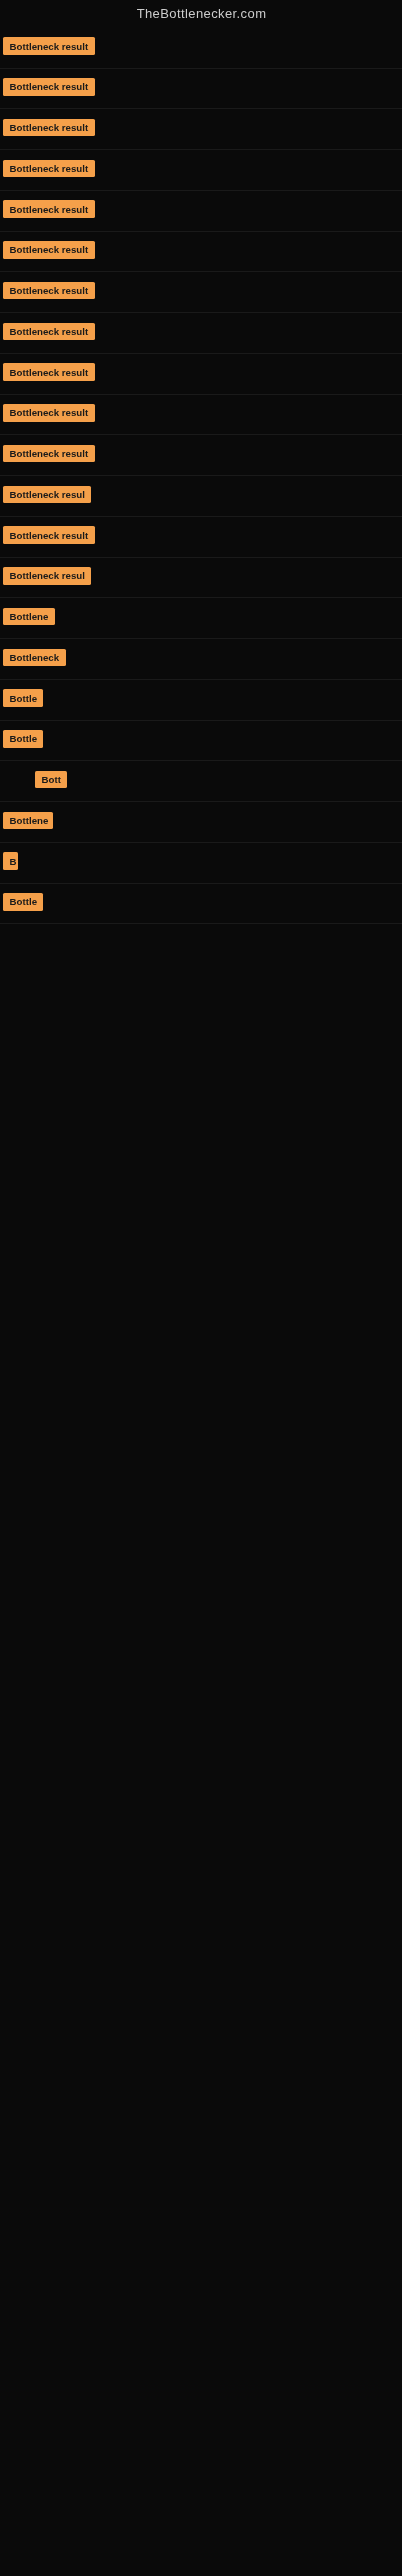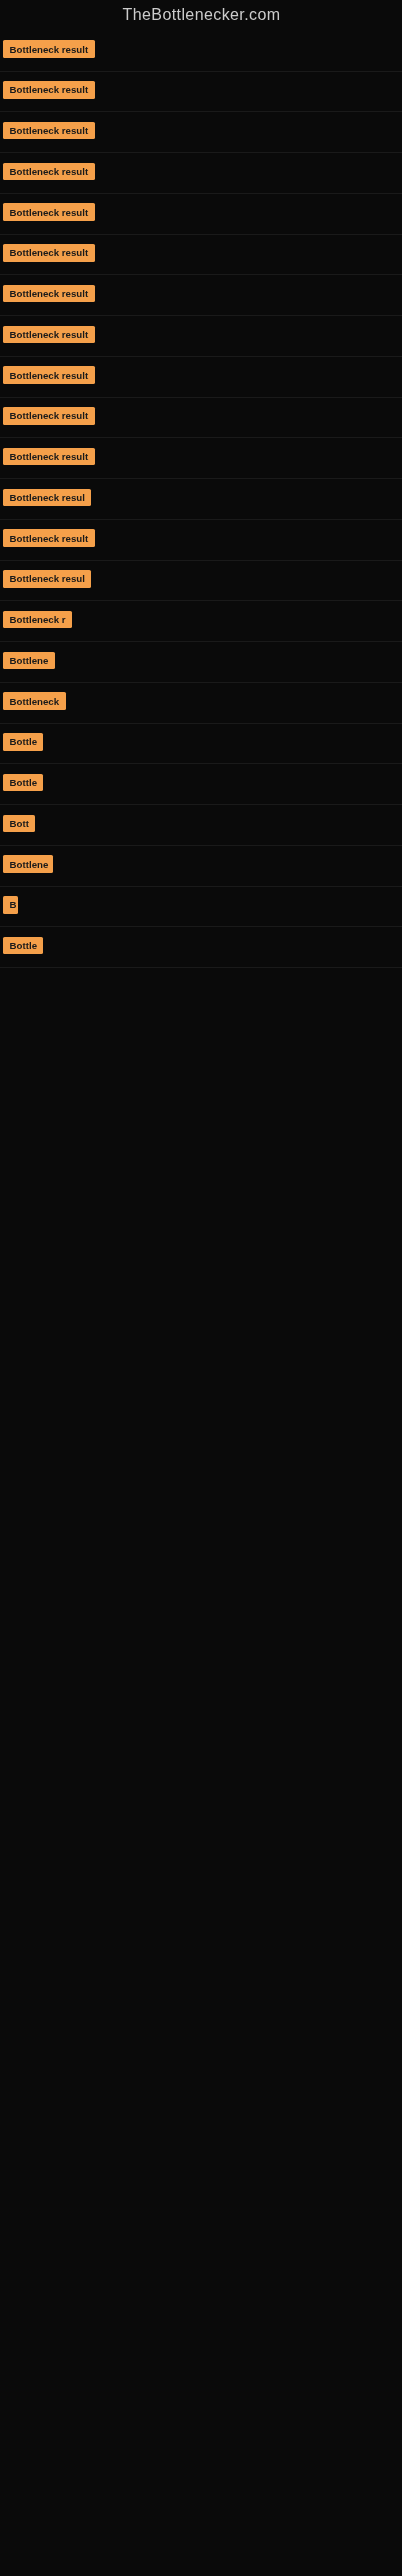--- a/index.html
+++ b/index.html
@@ -12,21 +12,21 @@
       width: 403px;
       min-height: 2576px;
       background-color: #0a0a0a;
       font-family: Arial, sans-serif;
       position: relative;
     }
 
     .site-title {
       text-align: center;
       color: #cccccc;
-      font-size: 16px;
+      font-size: 13px;
       padding: 6.4px 0;
       letter-spacing: 0.4px;
     }
 
     .bottleneck-badge {
       background-color: #f5a04a;
       color: #1a1a1a;
       font-size: 9.7px;
       font-weight: bold;
       padding: 3.2px 6.4px;
@@ -56,23 +56,22 @@
     <div class="result-row" style="padding-top: 9.7px; padding-bottom: 9.7px;"><span class="bottleneck-badge" style="max-width: 129px;">Bottleneck result</span></div>
     <div class="result-row" style="padding-top: 9.7px; padding-bottom: 9.7px;"><span class="bottleneck-badge" style="max-width: 127px;">Bottleneck result</span></div>
     <div class="result-row" style="padding-top: 9.7px; padding-bottom: 9.7px;"><span class="bottleneck-badge" style="max-width: 126px;">Bottleneck result</span></div>
     <div class="result-row" style="padding-top: 9.7px; padding-bottom: 9.7px;"><span class="bottleneck-badge" style="max-width: 129px;">Bottleneck result</span></div>
     <div class="result-row" style="padding-top: 9.7px; padding-bottom: 9.7px;"><span class="bottleneck-badge" style="max-width: 125px;">Bottleneck result</span></div>
     <div class="result-row" style="padding-top: 9.7px; padding-bottom: 9.7px;"><span class="bottleneck-badge" style="max-width: 126px;">Bottleneck result</span></div>
     <div class="result-row" style="padding-top: 9.7px; padding-bottom: 9.7px;"><span class="bottleneck-badge" style="max-width: 125px;">Bottleneck result</span></div>
     <div class="result-row" style="padding-top: 9.7px; padding-bottom: 9.7px;"><span class="bottleneck-badge" style="max-width: 121px;">Bottleneck resul</span></div>
     <div class="result-row" style="padding-top: 9.7px; padding-bottom: 9.7px;"><span class="bottleneck-badge" style="max-width: 119px;">Bottleneck result</span></div>
     <div class="result-row" style="padding-top: 9.7px; padding-bottom: 9.7px;"><span class="bottleneck-badge" style="max-width: 117px;">Bottleneck resul</span></div>
-    <div class="result-row" style="padding-top: 9.7px; padding-bottom: 9.7px;"><span class="bottleneck-badge" style="max-width: 81px;">Bottleneck r</span></div>
     <div class="result-row" style="padding-top: 9.7px; padding-bottom: 9.7px;"><span class="bottleneck-badge" style="max-width: 64px;">Bottlene</span></div>
     <div class="result-row" style="padding-top: 9.7px; padding-bottom: 9.7px;"><span class="bottleneck-badge" style="max-width: 63px;">Bottleneck</span></div>
     <div class="result-row" style="padding-top: 9.7px; padding-bottom: 9.7px;"><span class="bottleneck-badge" style="max-width: 44px;">Bottle</span></div>
     <div class="result-row" style="padding-top: 9.7px; padding-bottom: 9.7px;"><span class="bottleneck-badge" style="max-width: 47px;">Bottle</span></div>
-    <div class="result-row" style="padding-top: 9.7px; padding-bottom: 9.7px;"><span class="bottleneck-badge" style="max-width: 35px;">Bott</span></div>
+    <div class="result-row" style="padding-top: 9.7px; padding-bottom: 9.7px;"><span class="bottleneck-badge" style="max-width: 35px; margin-left: 32px;">Bott</span></div>
     <div class="result-row" style="padding-top: 9.7px; padding-bottom: 9.7px;"><span class="bottleneck-badge" style="max-width: 50px;">Bottlene</span></div>
     <div class="result-row" style="padding-top: 9.7px; padding-bottom: 9.7px;"><span class="bottleneck-badge" style="max-width: 14.5px;">B</span></div>
     <div class="result-row" style="padding-top: 9.7px; padding-bottom: 9.7px;"><span class="bottleneck-badge" style="max-width: 44px;">Bottle</span></div>
   </div>
 
 
 </body></html>

